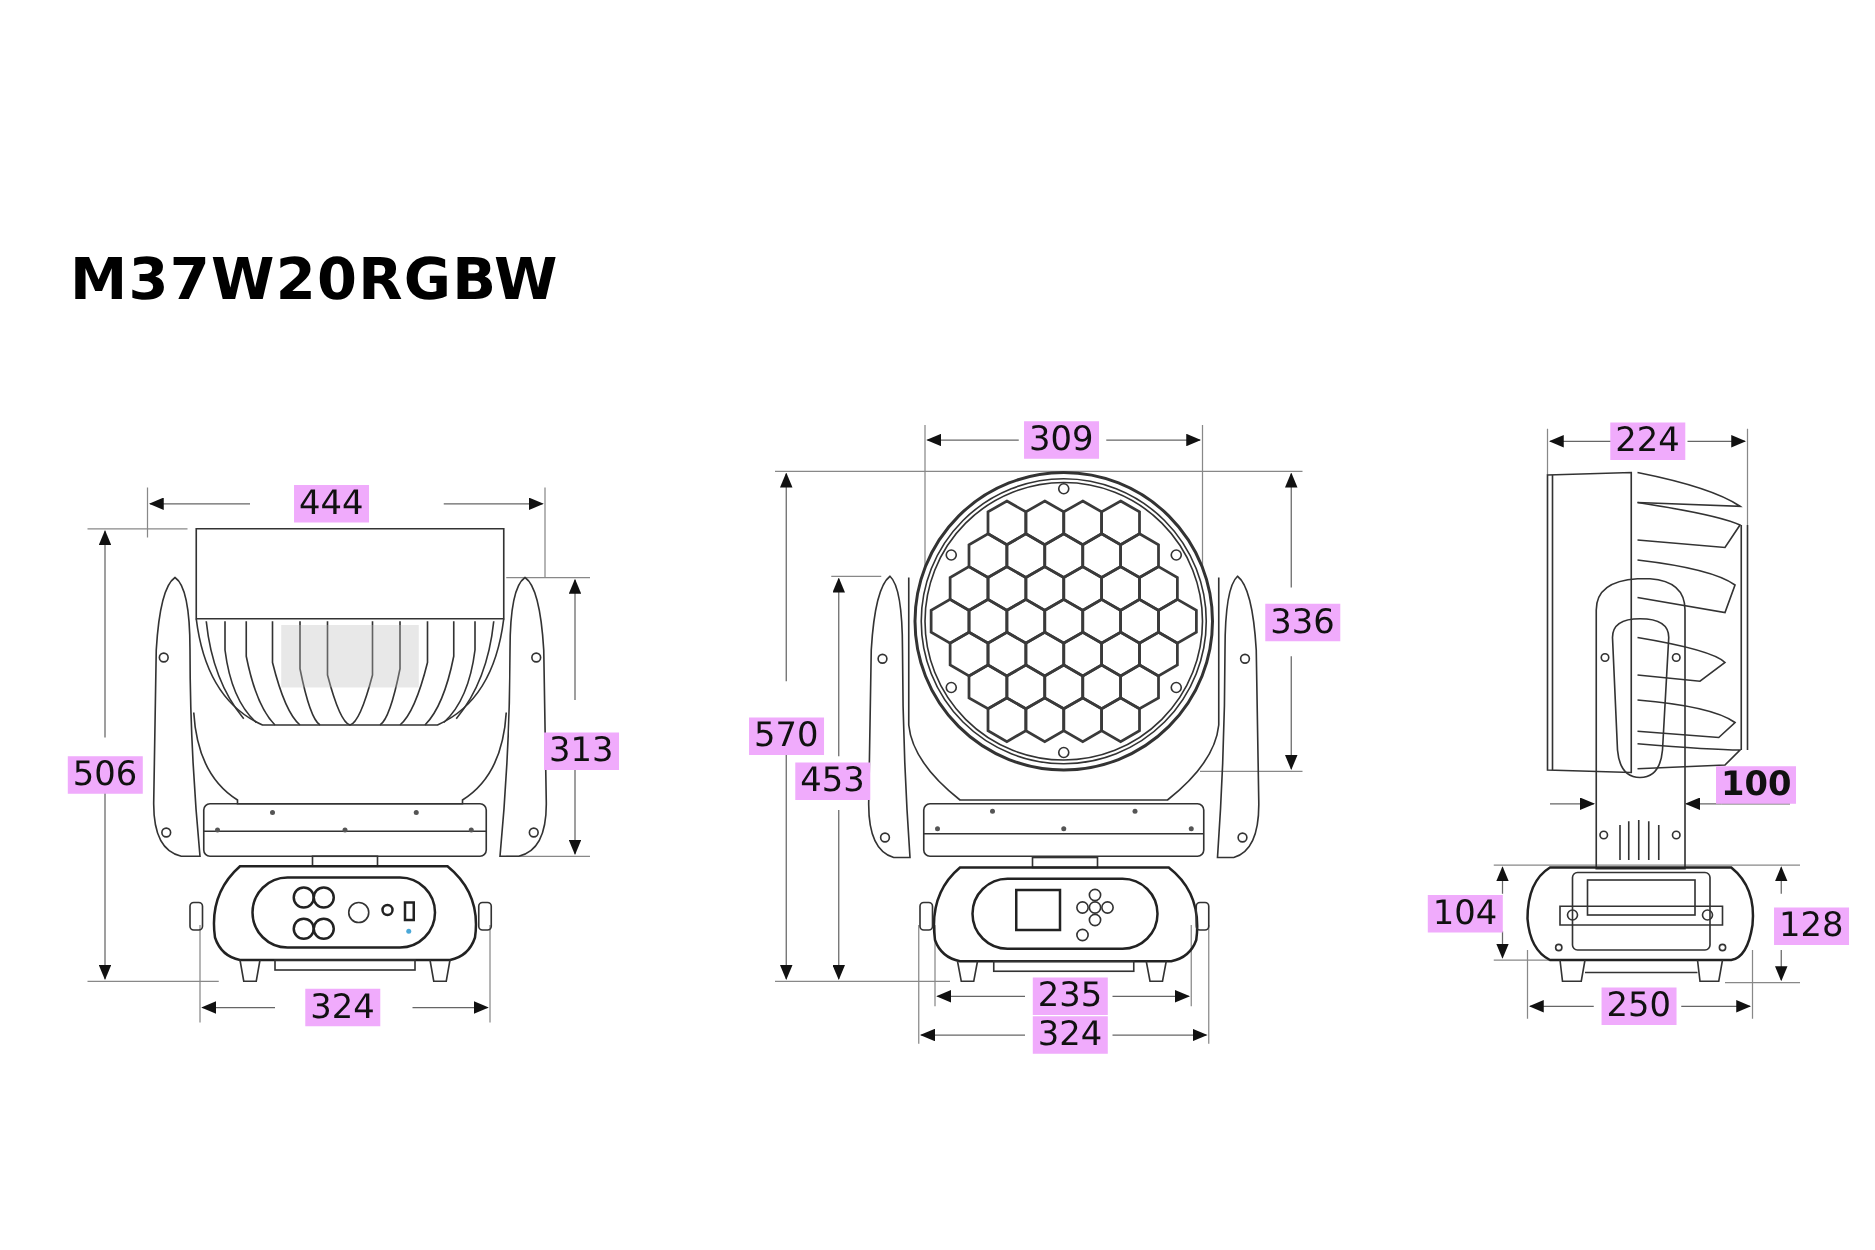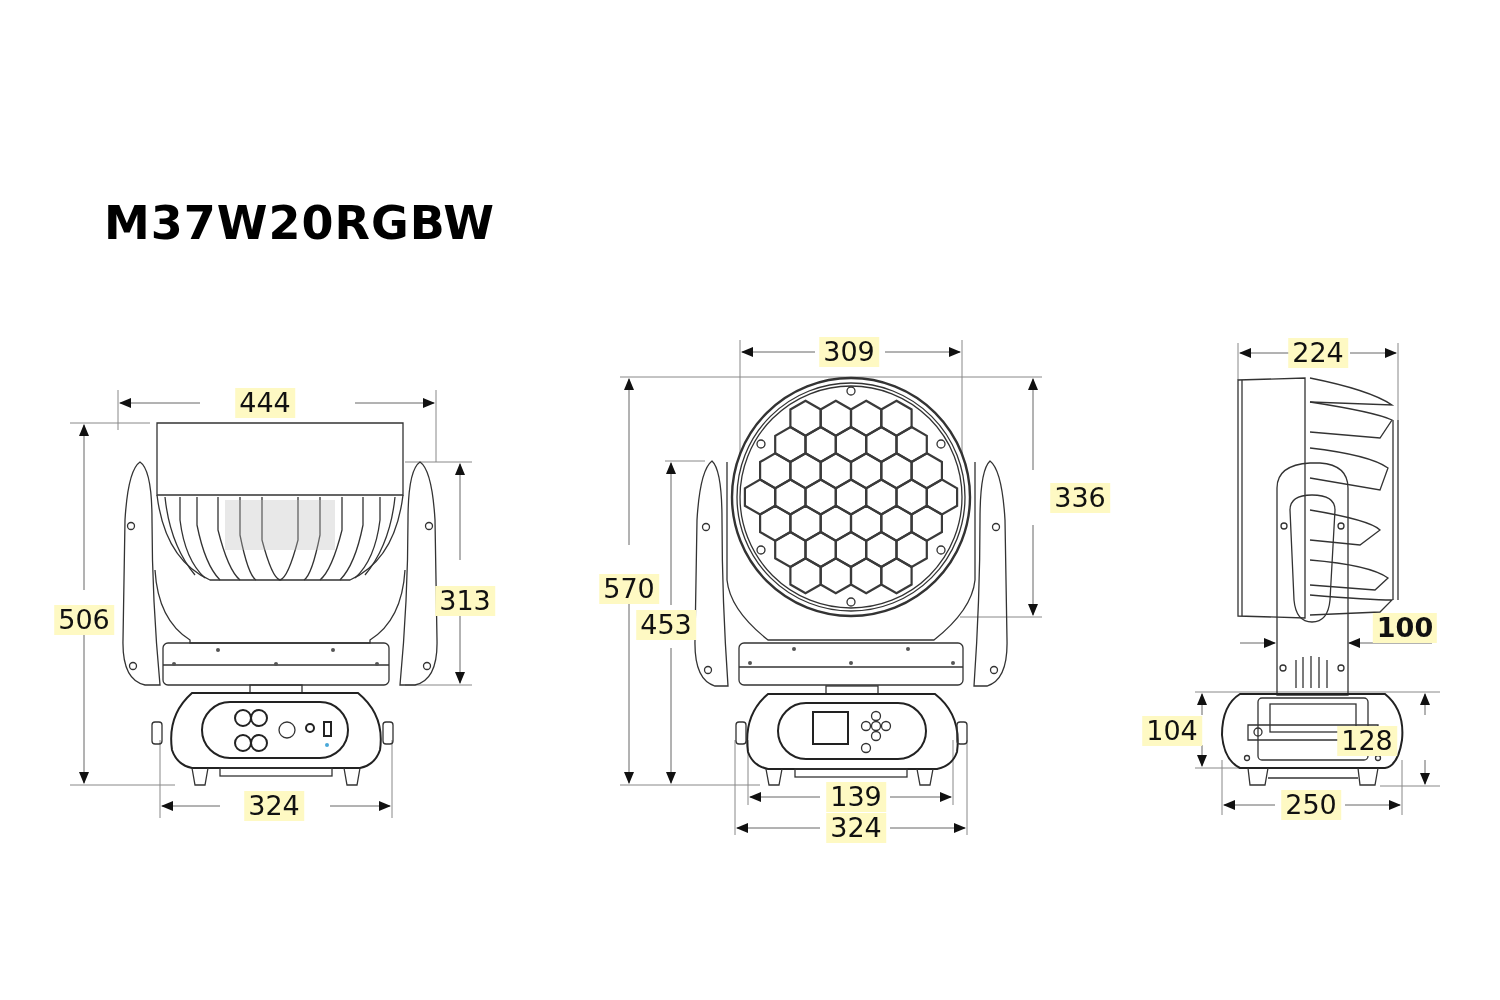--- a/index.html
+++ b/index.html
@@ -1,26 +1,26 @@
 <!DOCTYPE html>
 <html><head>
 <meta charset="utf-8">
 <style>
   html, body { margin:0; padding:0; background:#ffffff; }
   body { width:1500px; height:1000px; position:relative; overflow:hidden; font-family:"DejaVu Sans", sans-serif; }
-  .title { position:absolute; left:56px; top:196px; font-size:46px; font-weight:bold; color:#000; letter-spacing:1px; font-family:"DejaVu Sans", sans-serif;margin-left:48px; }
+  .title { position:absolute; left:56px; top:196px; font-size:46px; font-weight:bold; color:#000; letter-spacing:1px; font-family:"DejaVu Sans", sans-serif; }
   svg { position:absolute; left:0; top:0; }
   .ln { stroke:#333; stroke-width:1.3; fill:none; }
   .ln2 { stroke:#222; stroke-width:2; fill:none; }
   .thin { stroke:#666; stroke-width:1; fill:none; }
   .ext { stroke:#888; stroke-width:1; }
   .hex { stroke:#3a3a3a; stroke-width:2.2; fill:none; }
   .arr { fill:#111; }
   .labels { position:absolute; left:0; top:0; width:1500px; height:1000px; pointer-events:none; }
-  .lbl { position:absolute; font-size:27px; color:#111; background:#fef9c3; padding:0 4px; line-height:30px; transform:translate(-50%,-50%); white-space:nowrap; }
+  .lbl { position:absolute; font-size:27px; color:#111; background:#f0abfc; padding:0 4px; line-height:30px; transform:translate(-50%,-50%); white-space:nowrap; }
 </style>
 </head>
 <body>
 
 <div class="title">M37W20RGBW</div>
 
 <svg width="1500" height="1000" viewBox="0 0 1500 1000">
   <defs>
     <marker id="ah" markerWidth="12" markerHeight="10" refX="11" refY="5" orient="auto" markerUnits="userSpaceOnUse">
       <path d="M0,0 L12,5 L0,10 Z" class="arr"></path>
@@ -282,24 +282,24 @@
   </g>
 </svg>
 
 <div class="labels">
   <span class="lbl" style="left:265px;top:403px;">444</span>
   <span class="lbl" style="left:84px;top:608px;margin-top:12px;">506</span>
   <span class="lbl" style="left:465px;top:601px;">313</span>
   <span class="lbl" style="left:274px;top:806px;">324</span>
 
   <span class="lbl" style="left:849px;top:352px;">309</span>
-  <span class="lbl" style="left:1080px;top:498px;">336</span>
+  <span class="lbl" style="left:1042px;top:498px;">336</span>
   <span class="lbl" style="left:629px;top:569px;margin-top:20px;">570</span>
   <span class="lbl" style="left:666px;top:625px;">453</span>
-  <span class="lbl" style="left:856px;top:797px;">139</span>
+  <span class="lbl" style="left:856px;top:797px;">235</span>
   <span class="lbl" style="left:856px;top:828px;">324</span>
 
   <span class="lbl" style="left:1318px;top:353px;text-align:right;">224</span>
   <span class="lbl" style="left:1405px;top:628px;font-weight:bold;">100</span>
   <span class="lbl" style="left:1172px;top:731px;">104</span>
-  <span class="lbl" style="left:1367px;top:741px;">128</span>
+  <span class="lbl" style="left:1449px;top:741px;">128</span>
   <span class="lbl" style="left:1311px;top:805px;">250</span>
 </div>
 
 </body></html>

